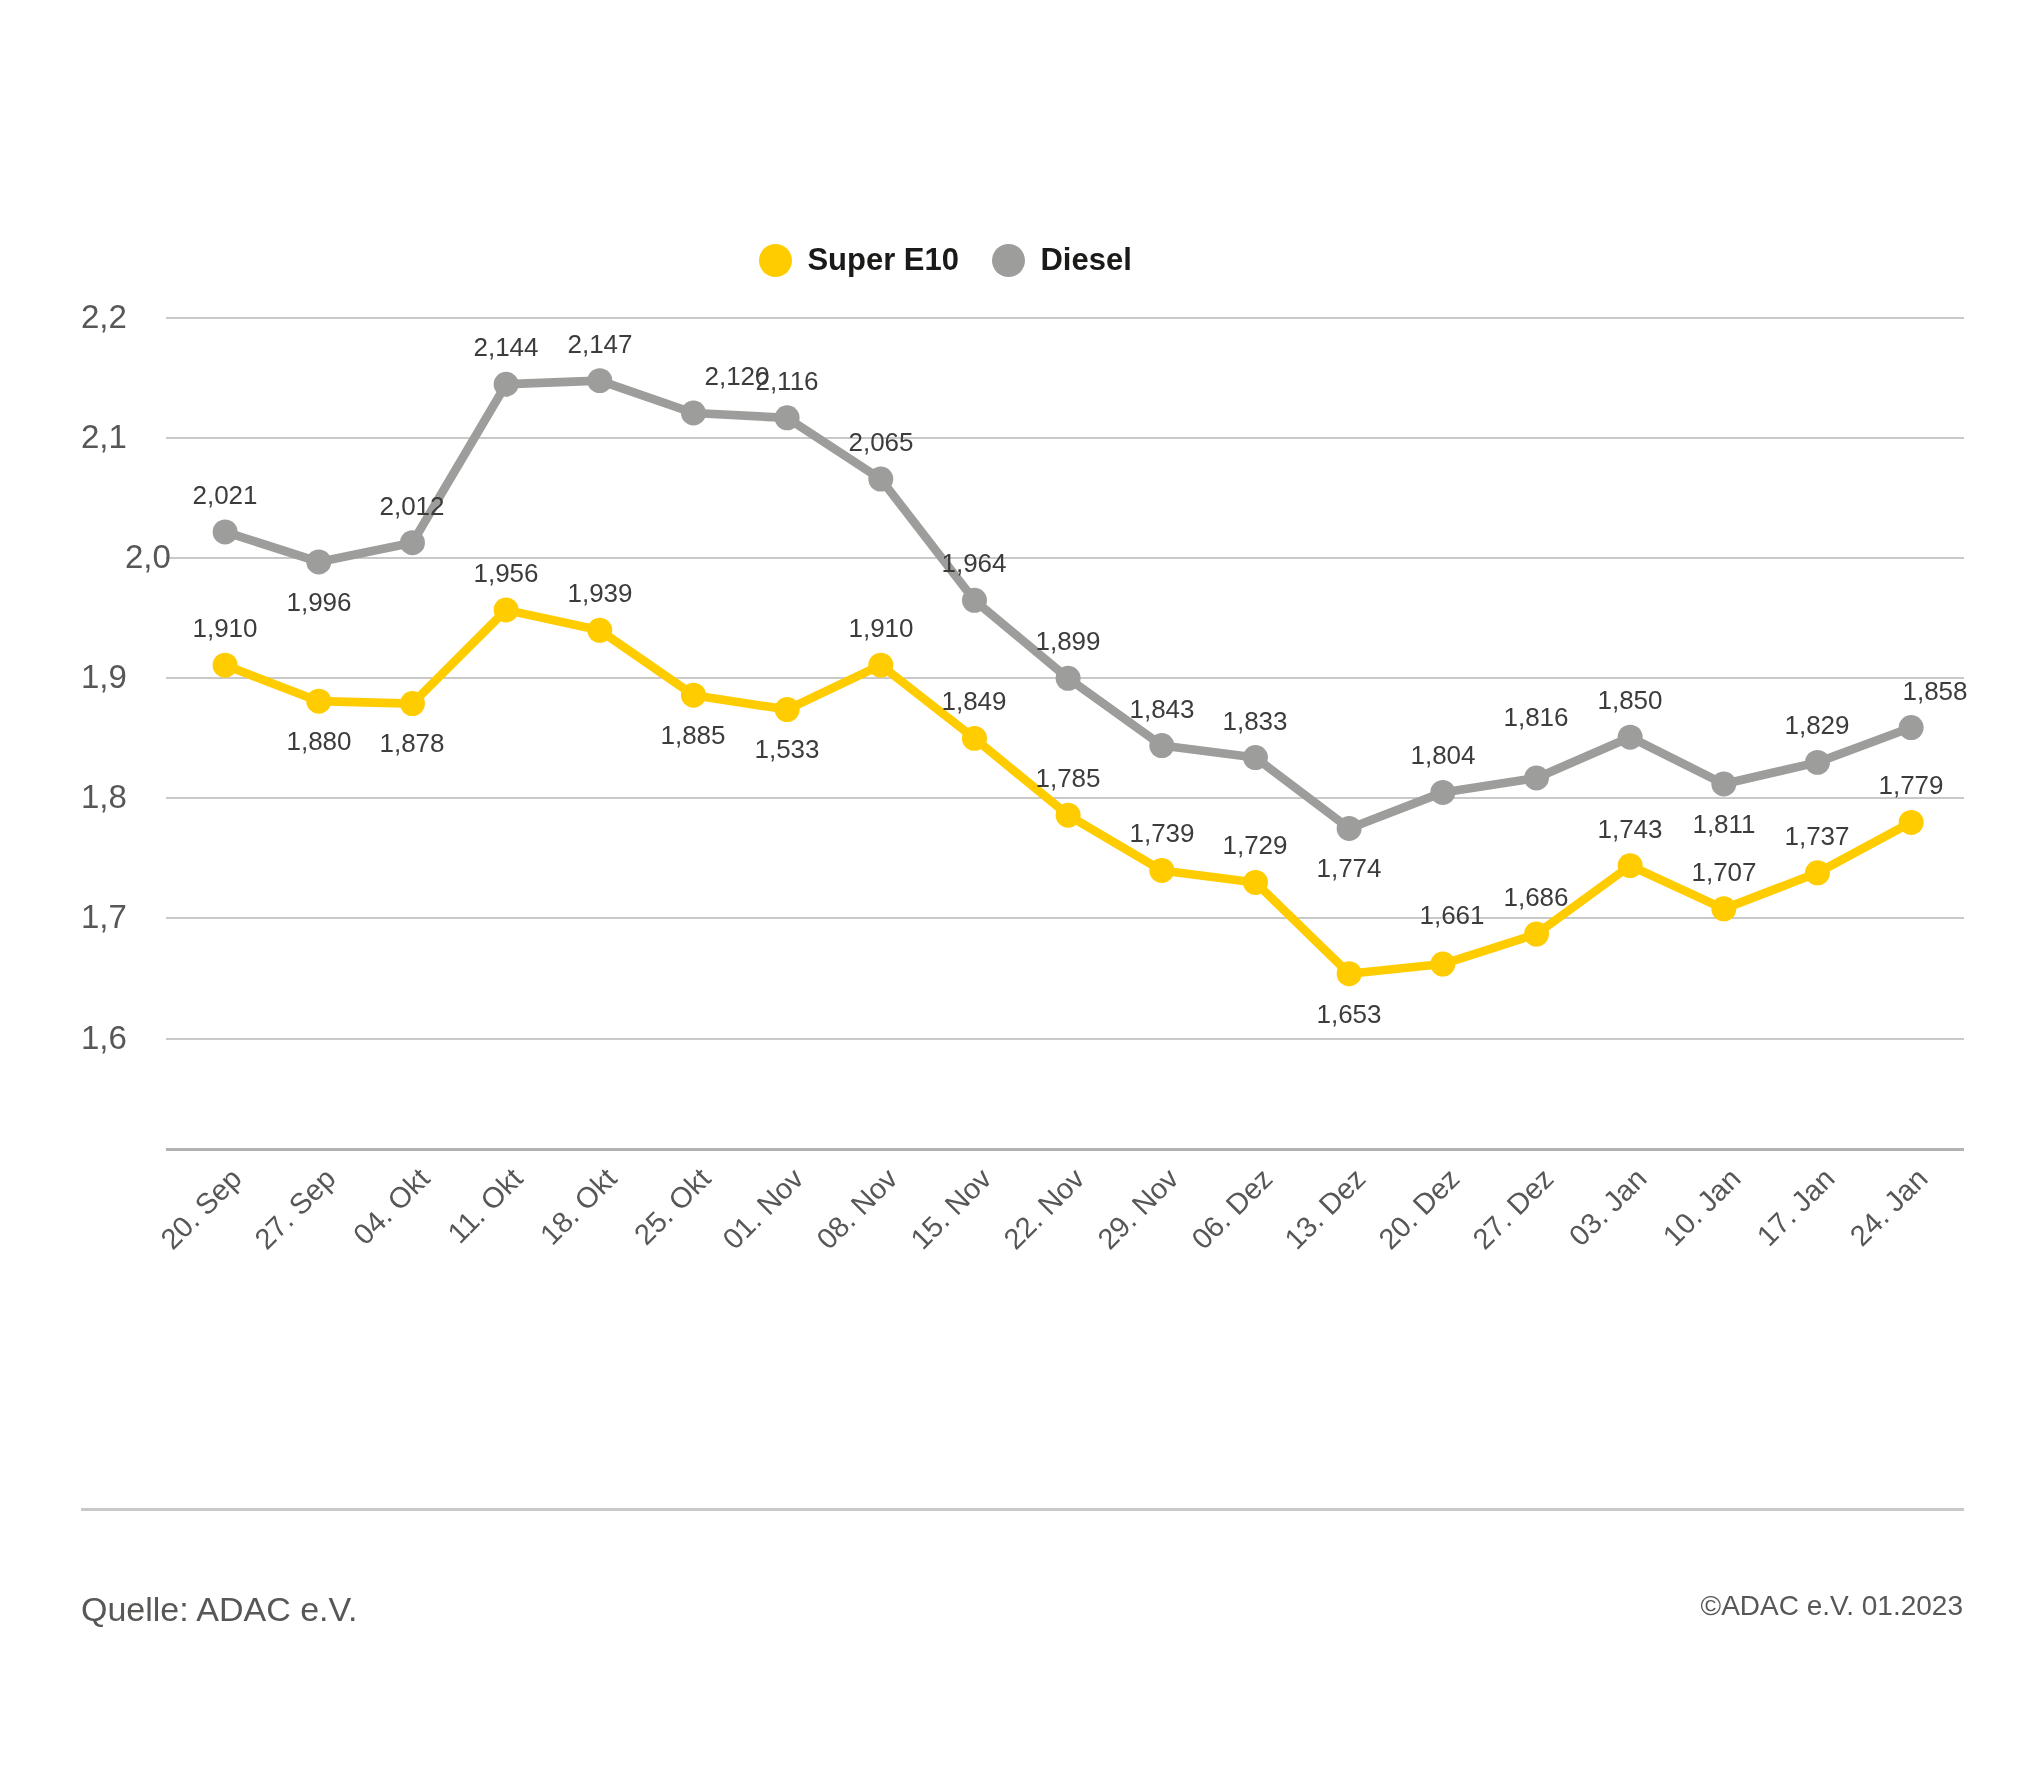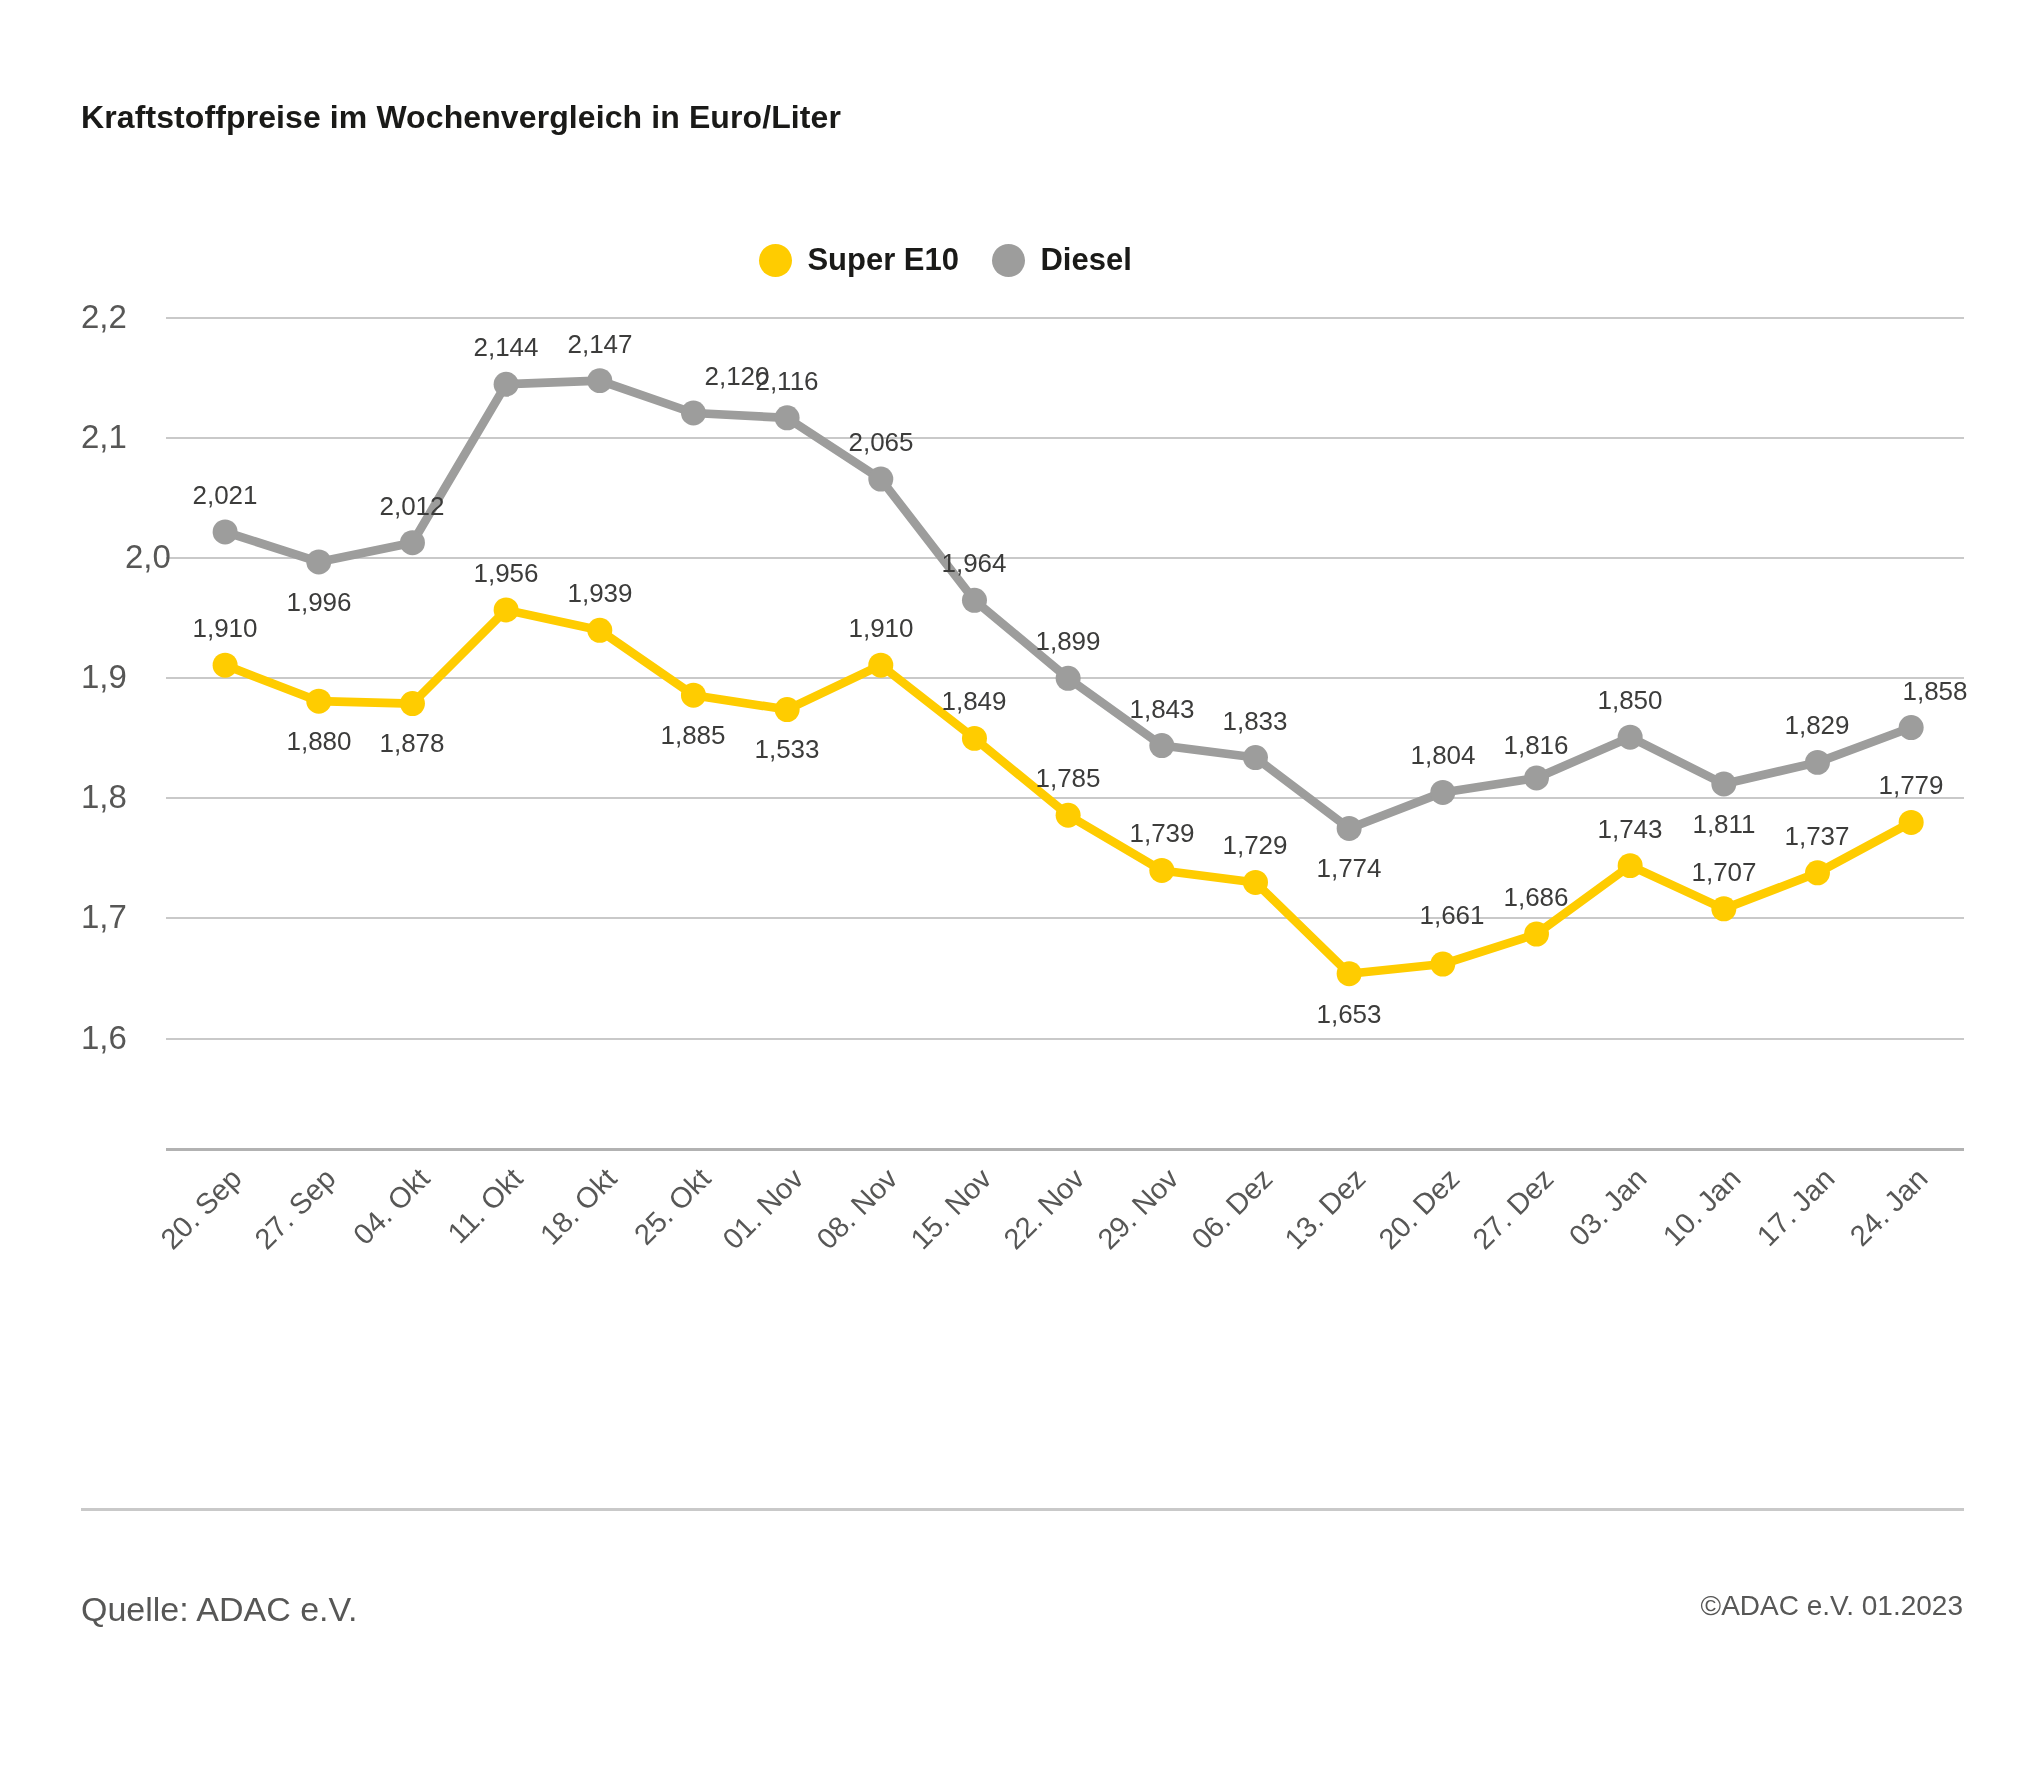--- a/index.html
+++ b/index.html
@@ -141,21 +141,20 @@
     font-size: 28px;
     color: #575756;
     text-align: right;
   }
 </style>
 </head>
 <body>
 
 <div class="page">
 
-  <div class="chart-title">Kraftstoffpreise im Wochenvergleich in Euro/Liter</div>
 
   <div class="legend">
     <div class="legend-item">
       <span class="legend-dot" id="legend-dot-0" style="background: rgb(255, 204, 0);"></span>
       <span class="legend-label">Super E10</span>
     </div>
     <div class="legend-item">
       <span class="legend-dot" id="legend-dot-1" style="background: rgb(157, 157, 156);"></span>
       <span class="legend-label">Diesel</span>
     </div>
@@ -249,21 +248,21 @@
         <div class="pt-label" style="left: 519px; top: 43px;">2,147</div>
         <div class="pt-label" style="left: 612px; top: 75px; margin-left: 44px;">2,120</div>
         <div class="pt-label" style="left: 706px; top: 80px;">2,116</div>
         <div class="pt-label" style="left: 800px; top: 141px;">2,065</div>
         <div class="pt-label" style="left: 893px; top: 262px;">1,964</div>
         <div class="pt-label" style="left: 987px; top: 340px;">1,899</div>
         <div class="pt-label" style="left: 1081px; top: 408px;">1,843</div>
         <div class="pt-label" style="left: 1174px; top: 420px;">1,833</div>
         <div class="pt-label" style="left: 1268px; top: 567px;">1,774</div>
         <div class="pt-label" style="left: 1362px; top: 454px;">1,804</div>
-        <div class="pt-label" style="left: 1455px; top: 444px; text-align: center;">1,816</div>
+        <div class="pt-label" style="left: 1455px; top: 416px; text-align: center;">1,816</div>
         <div class="pt-label" style="left: 1549px; top: 399px;">1,850</div>
         <div class="pt-label" style="left: 1643px; top: 523px;">1,811</div>
         <div class="pt-label" style="left: 1736px; top: 424px;">1,829</div>
         <div class="pt-label" style="left: 1830px; top: 390px; margin-left: 24px;">1,858</div>
       </div>
     <div class="axis-bottom"></div>
   </div>
 
   <div class="x-labels" id="xlabels">
       <div class="x-label" style="left: -298px; top: 0px; width: 442px;">20. Sep</div>

